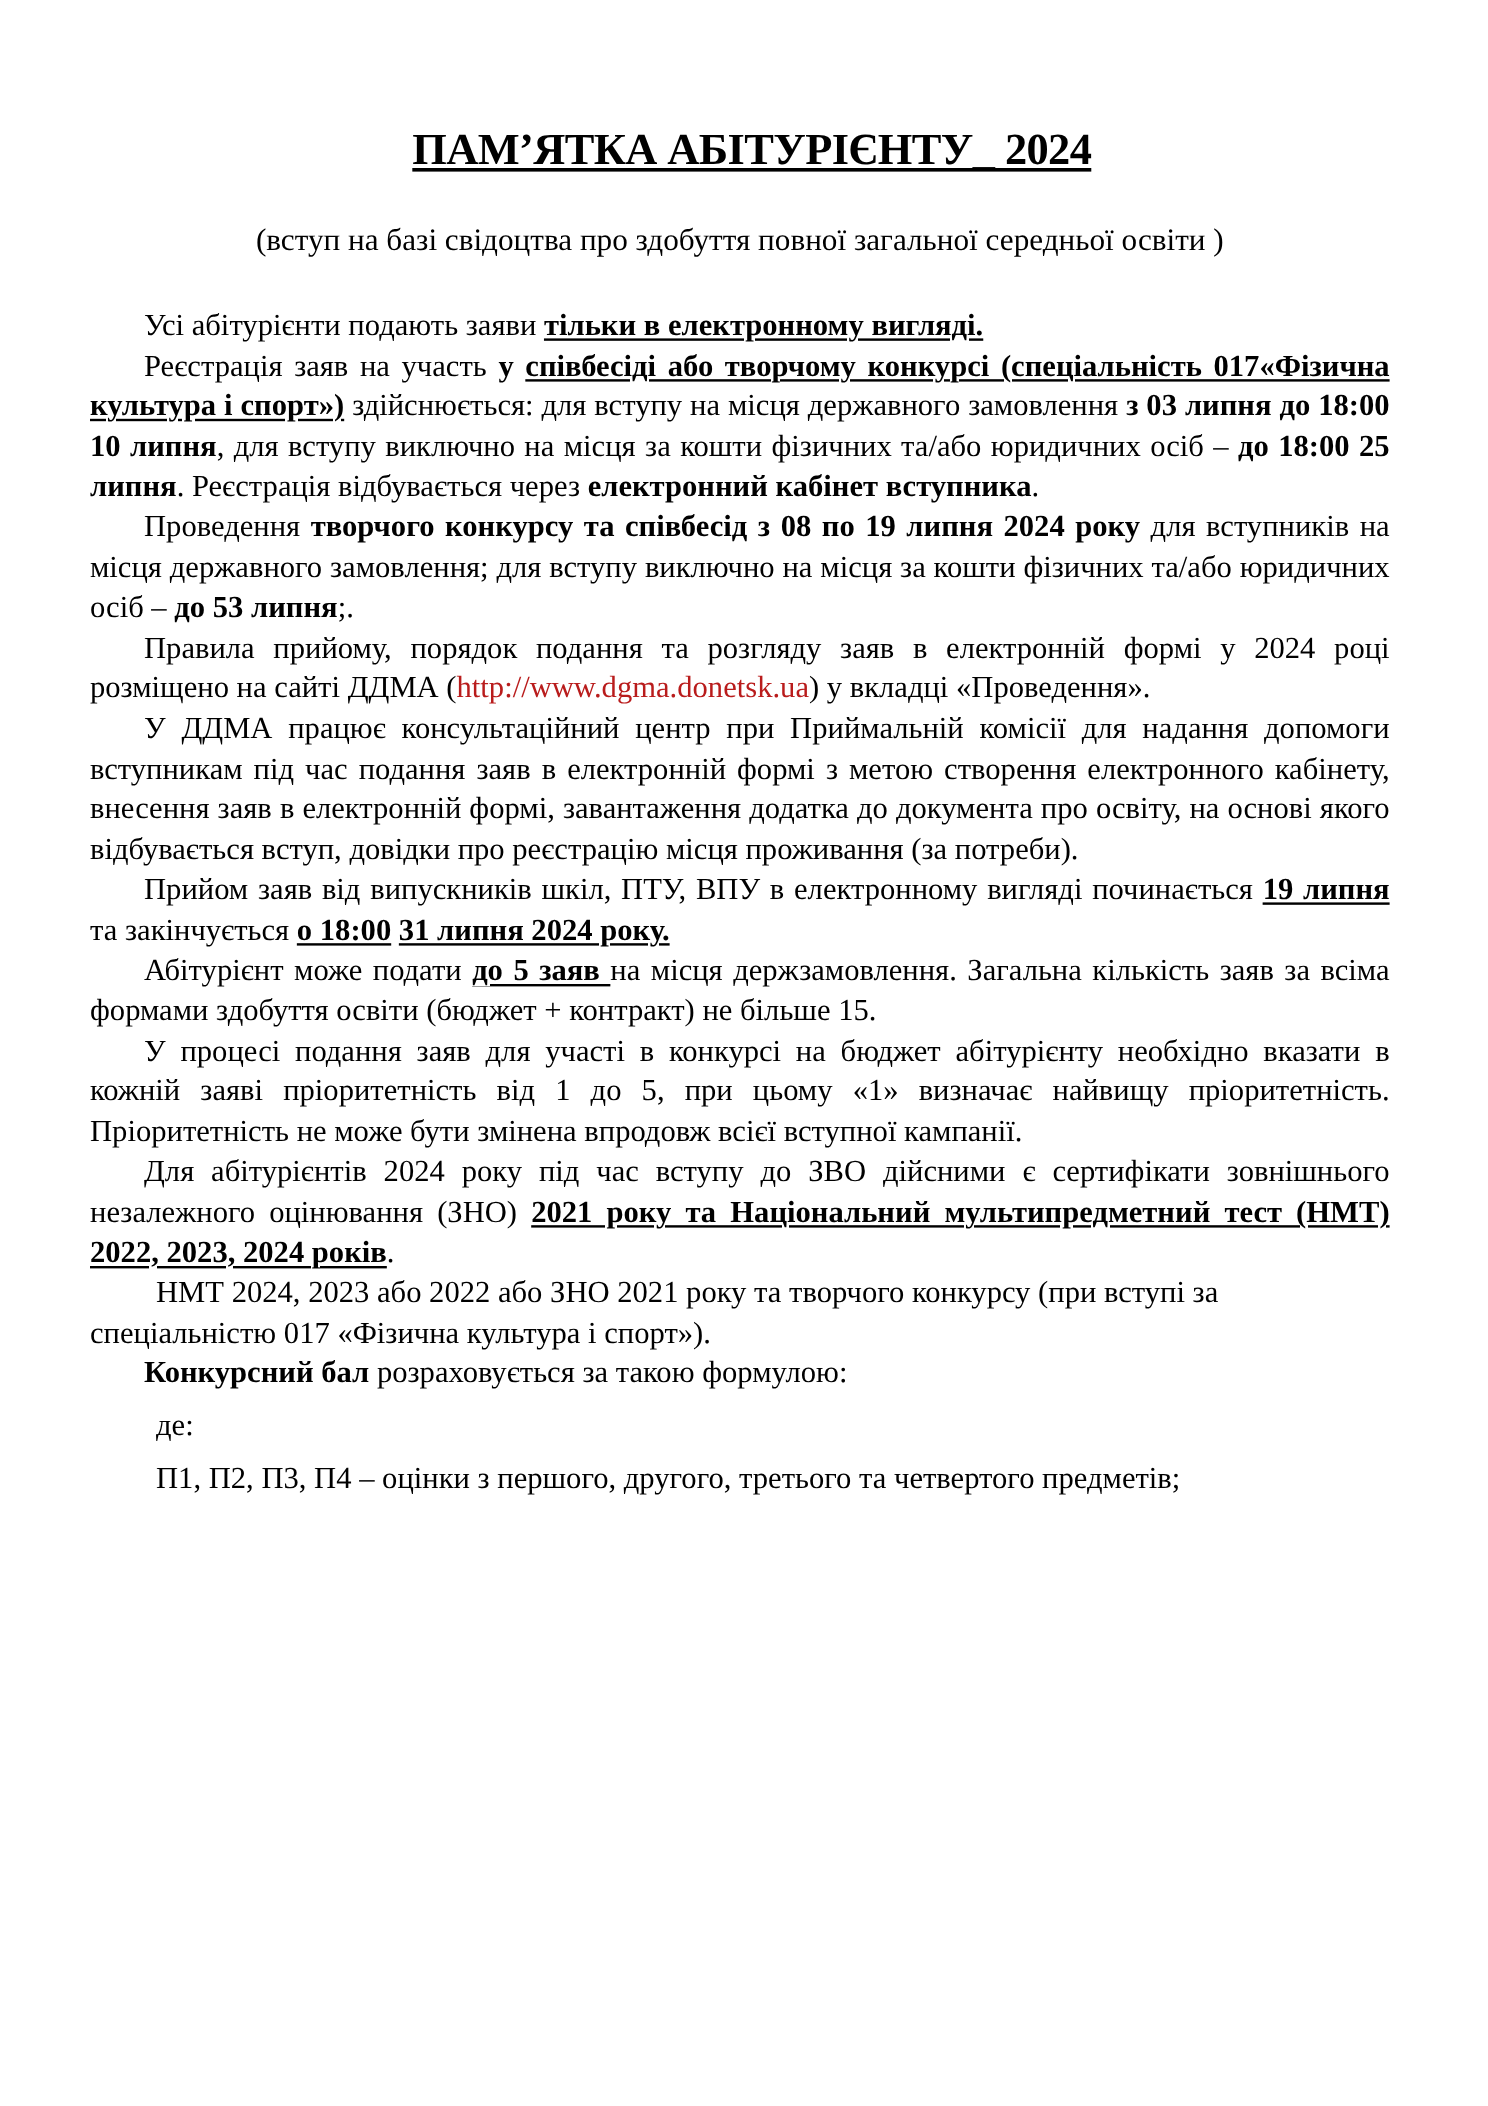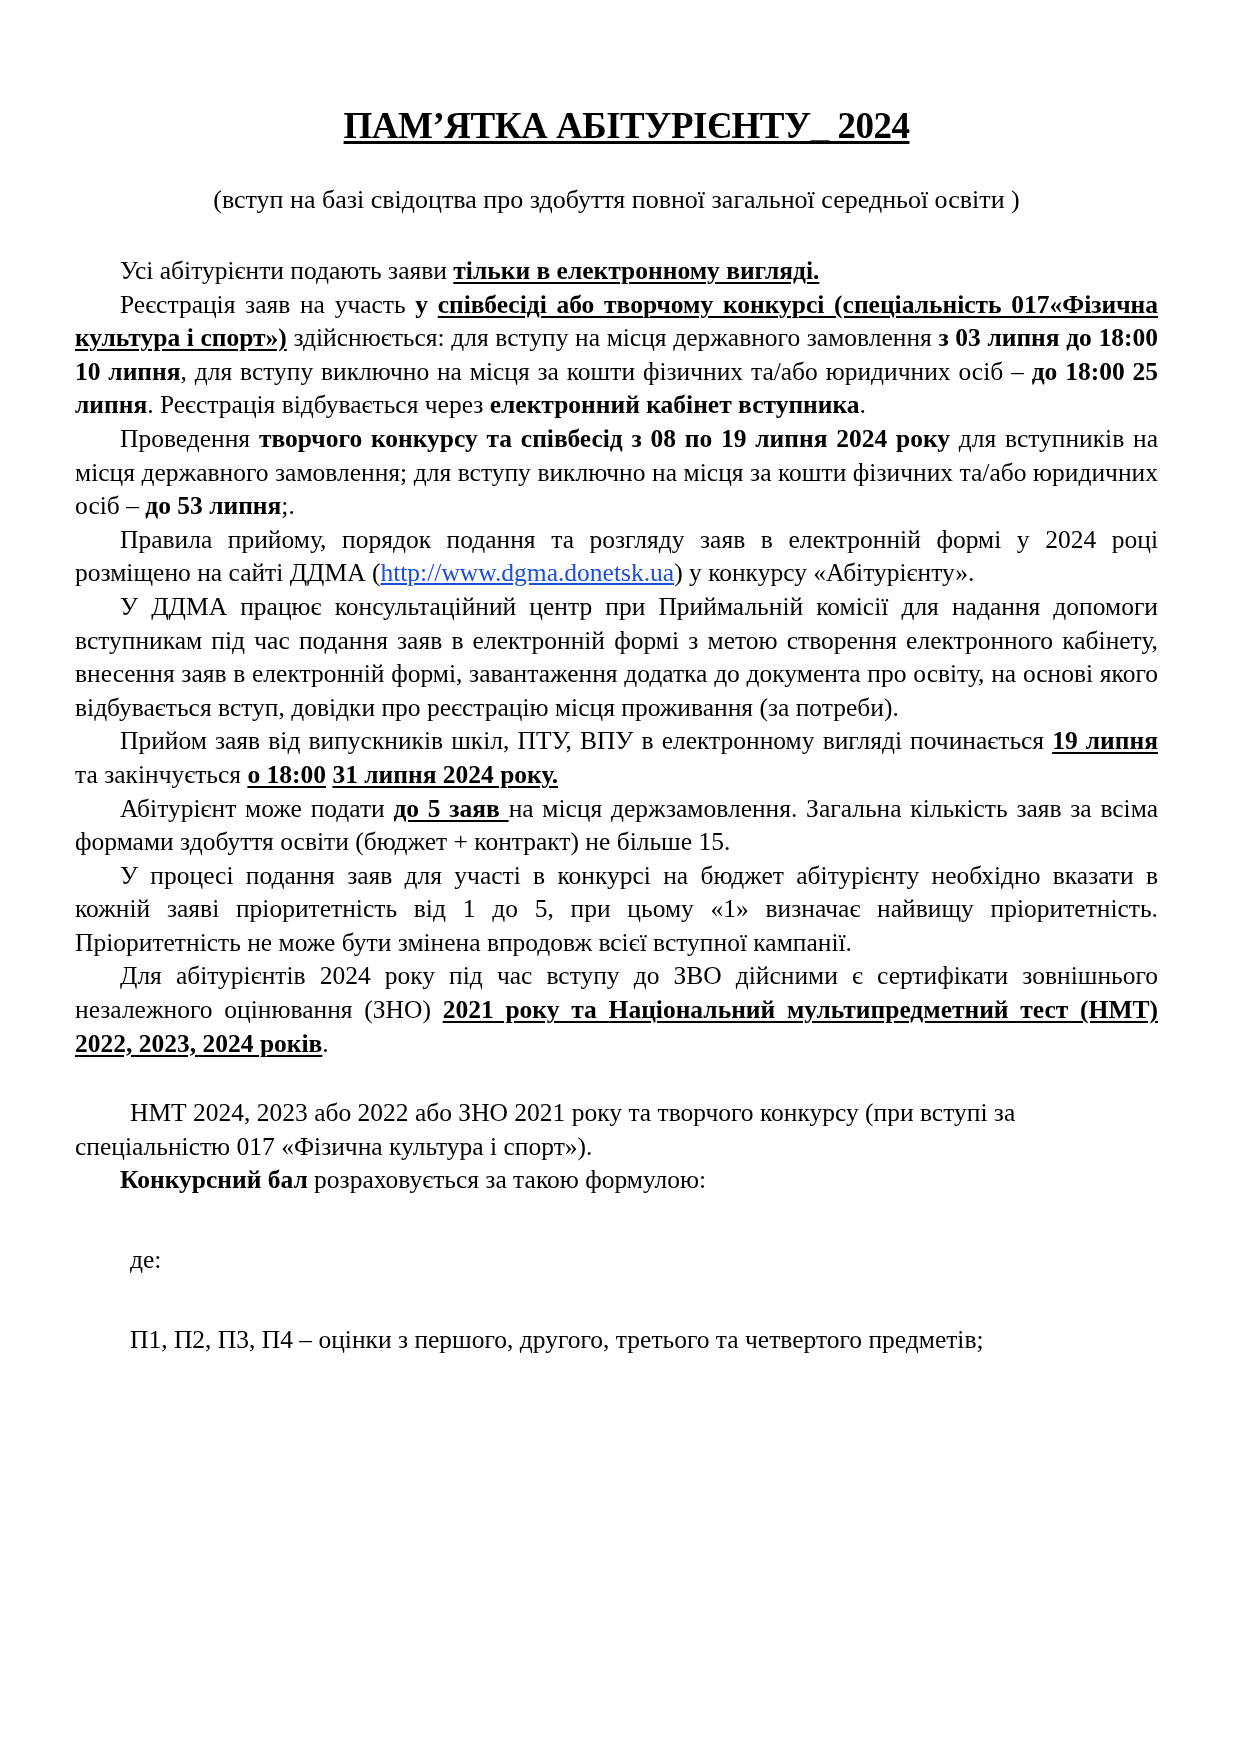--- a/index.html
+++ b/index.html
@@ -13,44 +13,44 @@
       position: absolute; top: 104px; left: 10px; width: 1083px; text-align: center;
       font-weight: bold; font-size: 37px; line-height: 44px; letter-spacing: -0.5px;
     }
     .title span { text-decoration: underline; text-decoration-thickness: 3px; text-underline-offset: 3px; }
     .subtitle {
       position: absolute; top: 183px; left: 0; width: 1083px; text-align: center;
       font-size: 26px;
     }
     .body { position: absolute; top: 254px; left: 0; width: 1083px; }
     .p { text-align: justify; text-indent: 45px; margin: 0; }
-    .p.ind2 { text-indent: 55px; margin-top: 36px; }
+    .p.ind2 { text-indent: 55px; }
     .p.left { text-align: left; }
     b { font-weight: bold; }
     .u { text-decoration: underline; text-decoration-thickness: 2px; text-underline-offset: 3px; }
-    a.link { color: #1d4ed8; text-decoration: underline; }
+    a.link { color: #b91c1c; }
     .gap { height: 10px; }
   </style>
 </head>
 <body>
 
 <div class="page">
   <div class="title">
     <span>ПАМ’ЯТКА АБІТУРІЄНТУ_ 2024</span>
   </div>
   <div class="subtitle">(вступ на базі свідоцтва про здобуття повної загальної середньої освіти )</div>
 
   <div class="body">
     <p class="p"><span>Усі абітурієнти подають заяви </span><b class="u">тільки в електронному вигляді.</b></p>
 
     <p class="p"><span>Реєстрація заяв на участь </span><b>у </b><b class="u">співбесіді або творчому конкурсі (спеціальність 017«Фізична культура і спорт»)</b><span> здійснюється: для вступу на місця державного замовлення </span><b>з 03 липня до 18:00 10 липня</b><span>, для вступу виключно на місця за кошти фізичних та/або юридичних осіб – </span><b>до 18:00 25 липня</b><span>. Реєстрація відбувається через </span><b>електронний кабінет вступника</b><span>.</span></p>
 
     <p class="p"><span>Проведення </span><b>творчого конкурсу та співбесід з 08 по 19 липня 2024 року</b><span> для вступників на місця державного замовлення; для вступу виключно на місця за кошти фізичних та/або юридичних осіб – </span><b>до 53 липня</b><span>;.</span></p>
 
-    <p class="p"><span>Правила прийому, порядок подання та розгляду заяв в електронній формі у 2024 році розміщено на сайті ДДМА (</span><a class="link">http://www.dgma.donetsk.ua</a><span>) у конкурсу «Абітурієнту».</span></p>
+    <p class="p"><span>Правила прийому, порядок подання та розгляду заяв в електронній формі у 2024 році розміщено на сайті ДДМА (</span><a class="link">http://www.dgma.donetsk.ua</a><span>) у вкладці «Проведення».</span></p>
 
 
     <p class="p"><span>У ДДМА працює консультаційний центр при Приймальній комісії для надання допомоги вступникам під час подання заяв в електронній формі з метою створення електронного кабінету, внесення заяв в електронній формі, завантаження додатка до документа про освіту, на основі якого відбувається вступ, довідки про реєстрацію місця проживання (за потреби).</span></p>
 
     <p class="p"><span>Прийом заяв від випускників шкіл, ПТУ, ВПУ в електронному вигляді починається </span><b class="u">19 липня</b><span> та закінчується </span><b class="u">о 18:00</b><span> </span><b class="u">31 липня 2024 року.</b></p>
 
     <p class="p"><span>Абітурієнт може подати </span><b class="u">до 5 заяв </b><span>на місця держзамовлення. Загальна кількість заяв за всіма формами здобуття освіти (бюджет + контракт) не більше 15.</span></p>
 
     <p class="p"><span>У процесі подання заяв для участі в конкурсі на бюджет абітурієнту необхідно вказати в кожній заяві пріоритетність від 1 до 5, при цьому «1» визначає найвищу пріоритетність. Пріоритетність не може бути змінена впродовж всієї вступної кампанії.</span></p>
 

